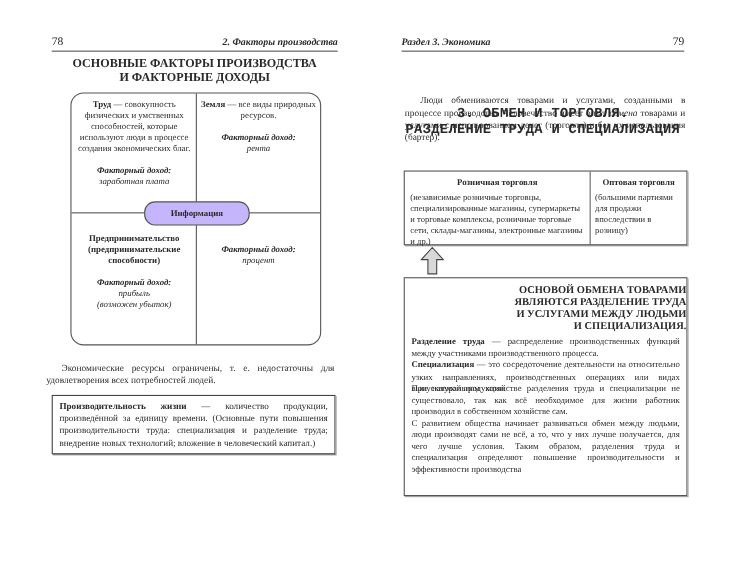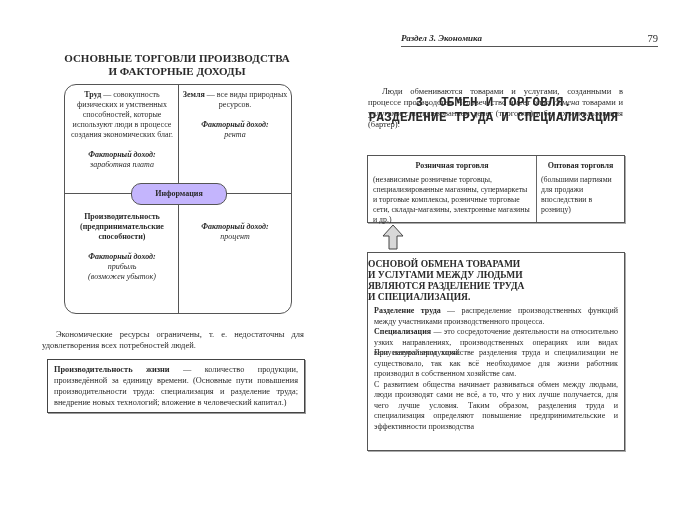--- a/index.html
+++ b/index.html
@@ -5,21 +5,21 @@
   html, body { margin:0; padding:0; }
   body {
     width:674px; height:523px; background:#ffffff; position:relative; overflow:hidden;
     font-family:"Liberation Serif","DejaVu Serif",serif; color:#2a2a2a;
   }
   .page { position:absolute; top:0; height:523px; }
   .left { left:0; width:337px; }
   .right { left:337px; width:337px; }
   .runhead { position:absolute; top:33px; font-size:10px; height:13px; border-bottom:1px solid #555; }
   .left .runhead { left:47px; width:260px; }
-  .right .runhead { left:28px; width:257px;margin-left:36px; }
+  .right .runhead { left:28px; width:257px; }
   .rh-num { position:absolute; top:0; font-size:10.5px; }
   .rh-sec { position:absolute; top:0; font-style:italic; font-weight:bold; font-size:9px; }
   .left .rh-num { left:0; }
   .left .rh-sec { right:0; }
   .right .rh-num { right:0; }
   .right .rh-sec { left:0; }
 
   .title { position:absolute; text-align:center; font-weight:bold; line-height:13px; }
   .l-title { left:47px; width:260px; top:52px; font-size:11px; }
   .r-title { left:28px; width:257px; top:52px; font-size:12.5px; line-height:15px; font-family:Liberation Mono, monospace; letter-spacing:0.3px;margin-top:44px; }
@@ -51,31 +51,35 @@
   .tt-h { position:absolute; top:5px; font-size:8px; font-weight:bold; text-align:center; }
   .tt-h1 { left:0; width:168px; }
   .tt-h2 { left:169px; width:87px; }
   .tt-c { position:absolute; top:19px; font-size:7.8px; line-height:10px; }
   .tt-c1 { left:5px; width:158px; }
   .tt-c2 { left:173px; width:80px; }
 
   .arrow { position:absolute; left:45px; top:224px; width:22px; height:26px; }
 
   .mainbox { position:absolute; left:30px; top:252px; width:256px; height:197px; border:1px solid #555; box-shadow:1px 1px 0 #aaa; }
-  .mb-head { position:absolute; left:0; width:256px; top:6px; text-align:left; font-weight:bold; font-size:9.5px; line-height:11px; }
+  .mb-head { position:absolute; left:0; width:256px; top:6px; text-align:right; font-weight:bold; font-size:9.5px; line-height:11px; }
   .mb-text { position:absolute; left:6px; width:244px; font-size:8px; line-height:10.5px; text-align:justify; }
   .mb-t1 { top:53px; }
   .mb-t2 { top:95px; }
 </style>
 </head>
 <body>
 
 <div class="page left">
+  <div class="runhead">
+    <span class="rh-num">78</span>
+    <span class="rh-sec">2. Факторы производства</span>
+  </div>
   <div class="title l-title">
-    <div>ОСНОВНЫЕ ТОРГОВЛИ ПРОИЗВОДСТВА</div>
+    <div>ОСНОВНЫЕ ФАКТОРЫ ПРОИЗВОДСТВА</div>
     <div>И ФАКТОРНЫЕ ДОХОДЫ</div>
   </div>
 
   <div class="diagram">
     <div class="vline"></div>
     <div class="hline"></div>
 
     <div class="cell c-tl">
       <div><b>Труд</b><span> — совокупность физических и умственных способностей, которые используют люди в процессе создания экономических благ.</span></div>
       <div class="gap"></div>
@@ -84,21 +88,21 @@
     </div>
 
     <div class="cell c-tr">
       <div><b>Земля</b><span> — все виды природных ресурсов.</span></div>
       <div class="gap"></div>
       <div class="bi">Факторный доход:</div>
       <div class="ital">рента</div>
     </div>
 
     <div class="cell c-bl">
-      <div><b>Производительность (предпринимательские способности)</b></div>
+      <div><b>Предпринимательство (предпринимательские способности)</b></div>
       <div class="gap"></div>
       <div class="bi">Факторный доход:</div>
       <div class="ital">прибыль</div>
       <div class="ital">(возможен убыток)</div>
     </div>
 
     <div class="cell c-br">
       <div class="gap"></div>
       <div class="bi">Факторный доход:</div>
       <div class="ital">процент</div>
@@ -135,26 +139,26 @@
     <div class="tt-c tt-c2">(большими партиями для продажи впоследствии в розницу)</div>
   </div>
 
   <svg class="arrow" viewBox="0 0 22 26">
     <polygon points="11,1 21,12 15,12 15,25 7,25 7,12 1,12" fill="#d8d8d8" stroke="#444" stroke-width="1"></polygon>
   </svg>
 
   <div class="mainbox">
     <div class="mb-head">
       <div>ОСНОВОЙ ОБМЕНА ТОВАРАМИ</div>
+      <div>ЯВЛЯЮТСЯ РАЗДЕЛЕНИЕ ТРУДА</div>
       <div>И УСЛУГАМИ МЕЖДУ ЛЮДЬМИ</div>
-      <div>ЯВЛЯЮТСЯ РАЗДЕЛЕНИЕ ТРУДА</div>
       <div>И СПЕЦИАЛИЗАЦИЯ.</div>
     </div>
     <div class="mb-text mb-t1">
       <div><b>Разделение труда</b><span> — распределение производственных функций между участниками производственного процесса.</span></div>
       <div><b>Специализация</b><span> — это сосредоточение деятельности на относительно узких направлениях, производственных операциях или видах выпускаемой продукции.</span></div>
     </div>
     <div class="mb-text mb-t2">
       <div>При натуральном хозяйстве разделения труда и специализации не существовало, так как всё необходимое для жизни работник производил в собственном хозяйстве сам.</div>
-      <div>С развитием общества начинает развиваться обмен между людьми, люди производят сами не всё, а то, что у них лучше получается, для чего лучше условия. Таким образом, разделения труда и специализация определяют повышение предпринимательские и эффективности производства</div>
+      <div>С развитием общества начинает развиваться обмен между людьми, люди производят сами не всё, а то, что у них лучше получается, для чего лучше условия. Таким образом, разделения труда и специализация определяют повышение производительности и эффективности производства</div>
     </div>
   </div>
 </div>
 
 </body></html>

